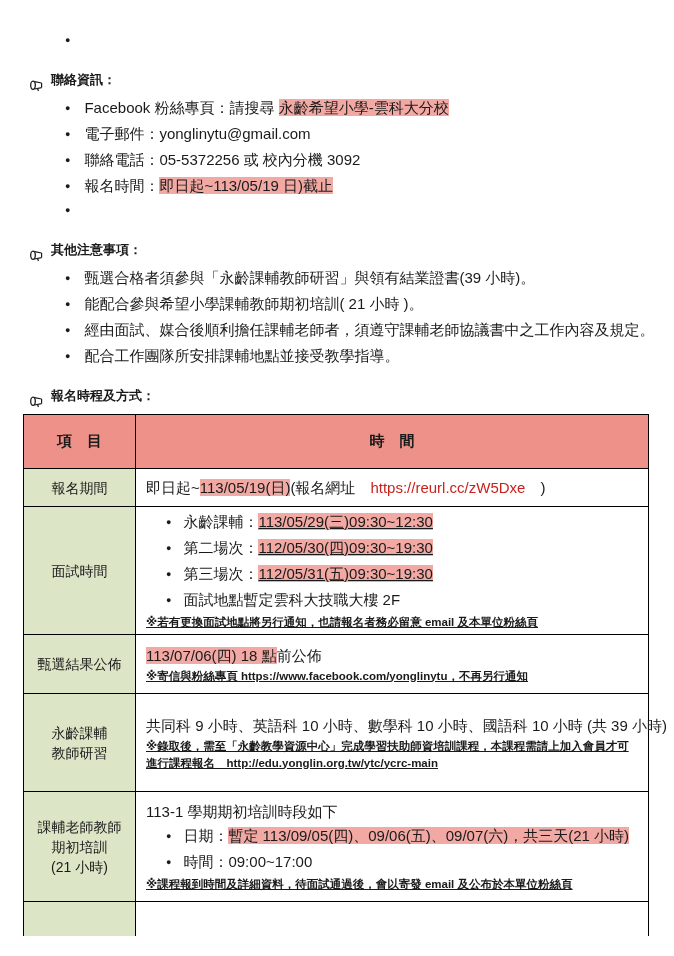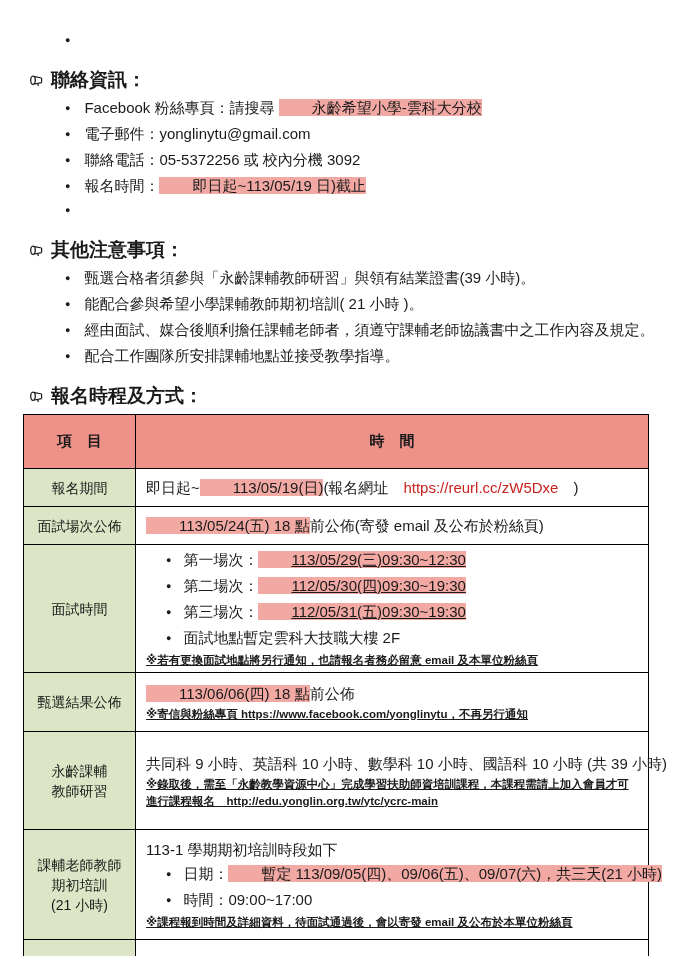--- a/index.html
+++ b/index.html
@@ -21,26 +21,26 @@
   
   .blist{list-style:none;margin:0;padding:0;}
   .bitem{
     display:flex;align-items:baseline;
     margin-left:42px;font-size:15px;line-height:24px;
     white-space:nowrap;
   }
   .dot{font-size:9px;margin-right:14px;flex:0 0 auto;position:relative;top:-2px;}
   
   .sec{
-    display:flex;align-items:center;gap:7px;
-    margin:14px 0 4px 7px;font-size:19px;font-weight:bold;line-height:24px;
+    display:flex;align-items:flex-end;gap:7px;
+    margin:14px 0 4px 7px;font-size:13px;font-weight:bold;line-height:24px;
   }
   .sec .mega{flex:0 0 auto;display:inline-flex;}
   
-  .hl{background:var(--highlight);padding-left:33px;}
+  .hl{background:var(--highlight);}
   .u{text-decoration:underline;}
   a.bluelink{color:var(--link-blue);text-decoration:underline;cursor:pointer;}
   a.redurl{color:var(--url-red);text-decoration:none;cursor:pointer;}
   
   table.sched{
     border-collapse:collapse;table-layout:fixed;
     width:626px;margin-top:6px;
   }
   .sched th,.sched td{border:1px solid #000;padding:17px;vertical-align:middle;}
   .sched th{
@@ -158,54 +158,48 @@
     </tr>
 
     <tr class="r1">
       <td class="lab">報名期間</td>
       <td class="val">
         <span class="cellline"><span>即日起~</span><span class="hl">113/05/19(日)</span><span>(報名網址　</span><a class="redurl">https://reurl.cc/zW5Dxe</a><span>　)</span></span>
       </td>
     </tr>
 
 
-    <tr class="r3">
-      <td class="lab">面試場次公佈</td>
-      <td class="val">
-        <span class="cellline"><span class="hl">113/05/24(五) 18 點</span><span>前公佈(寄發 email 及公布於粉絲頁)</span></span>
-      </td>
-    </tr>
 
     <tr class="r4">
       <td class="lab">面試時間</td>
       <td class="val">
         <div class="cbul">
               <span class="dot">●</span>
-              <span><span>第一場次：</span><span class="hl u">113/05/29(三)09:30~12:30</span></span>
+              <span><span>永齡課輔：</span><span class="hl u">113/05/29(三)09:30~12:30</span></span>
             </div>
         <div class="cbul">
               <span class="dot">●</span>
               <span><span>第二場次：</span><span class="hl u">112/05/30(四)09:30~19:30</span></span>
             </div>
         <div class="cbul">
               <span class="dot">●</span>
               <span><span>第三場次：</span><span class="hl u">112/05/31(五)09:30~19:30</span></span>
             </div>
         <div class="cbul">
               <span class="dot">●</span>
               <span>面試地點暫定雲科大技職大樓 2F</span>
             </div>
         <div class="note">※若有更換面試地點將另行通知，也請報名者務必留意 email 及本單位粉絲頁</div>
       </td>
     </tr>
 
     <tr class="r5">
       <td class="lab">甄選結果公佈</td>
       <td class="val">
-        <div class="cellline"><span class="hl">113/06/06(四) 18 點</span><span>前公佈</span></div>
+        <div class="cellline"><span class="hl">113/07/06(四) 18 點</span><span>前公佈</span></div>
         <div class="note">※寄信與粉絲專頁 https://www.facebook.com/yonglinytu，不再另行通知</div>
       </td>
     </tr>
 
     <tr class="r6">
       <td class="lab">
         <div>永齡課輔</div>
         <div>教師研習</div>
       </td>
       <td class="val">

